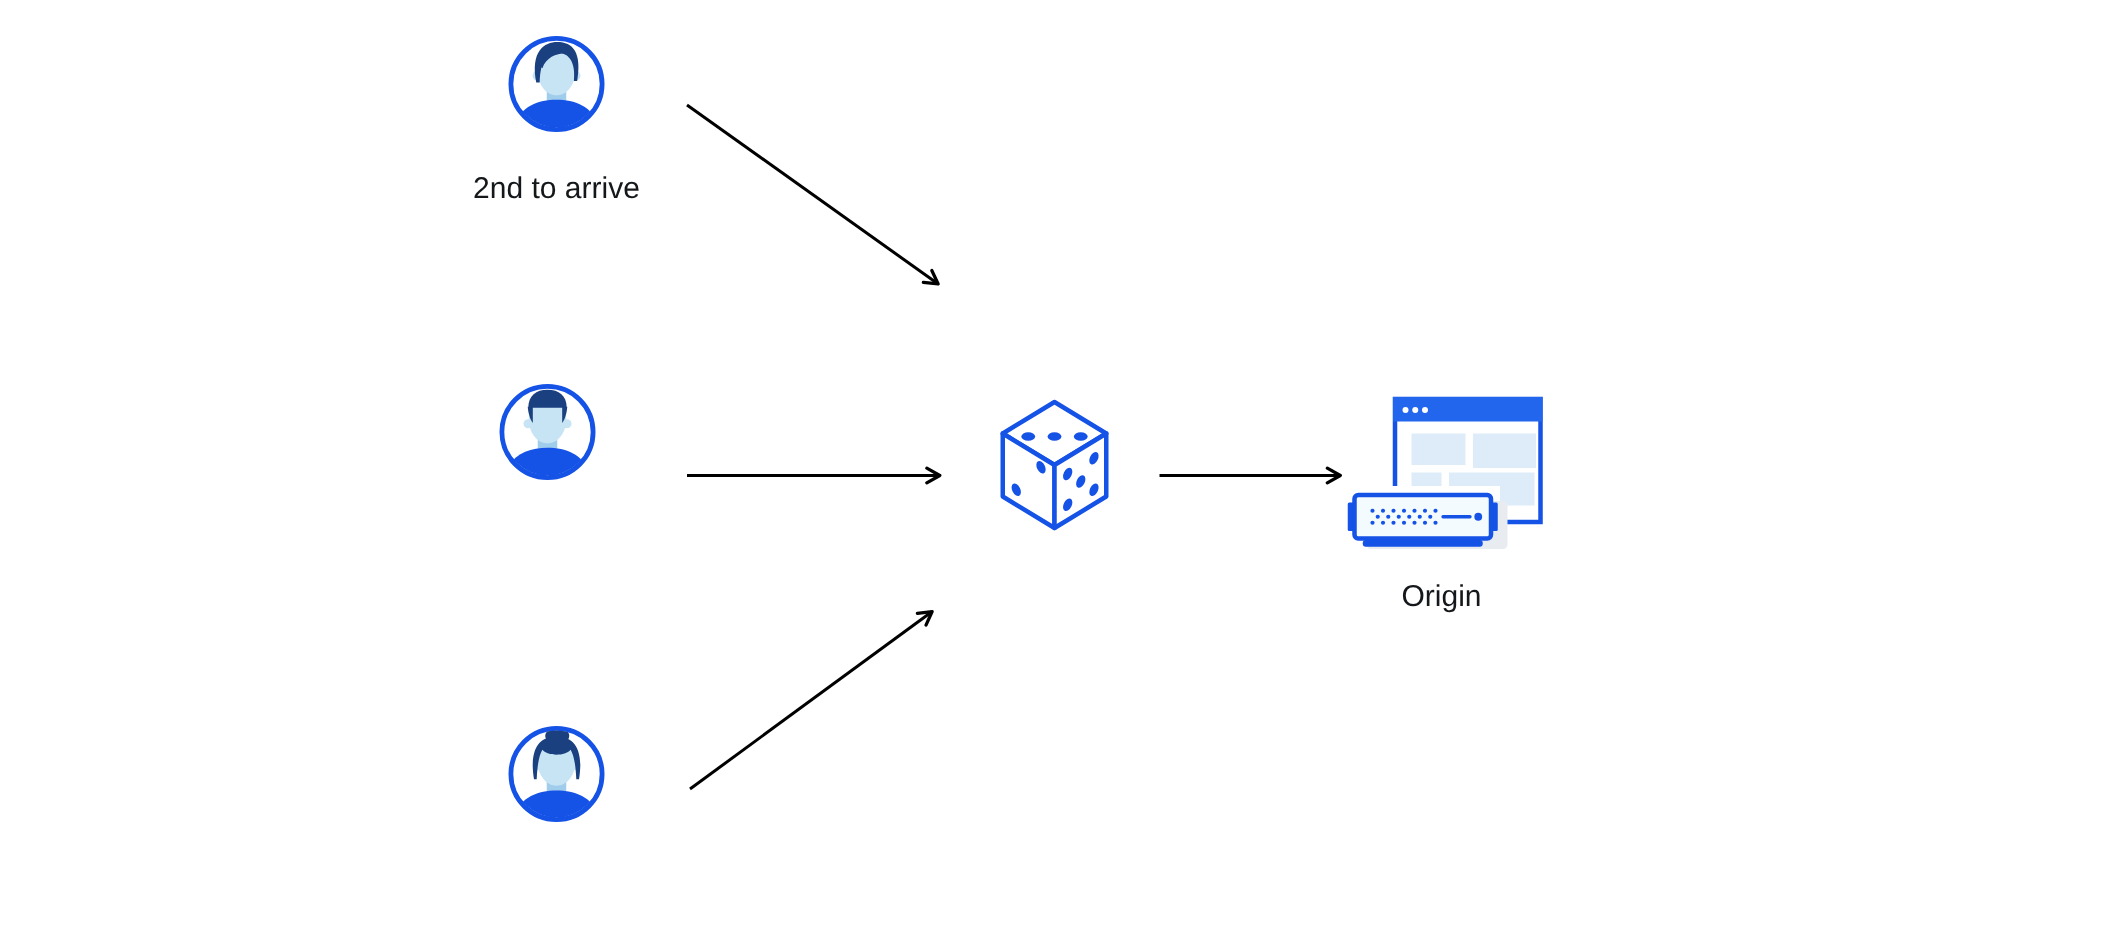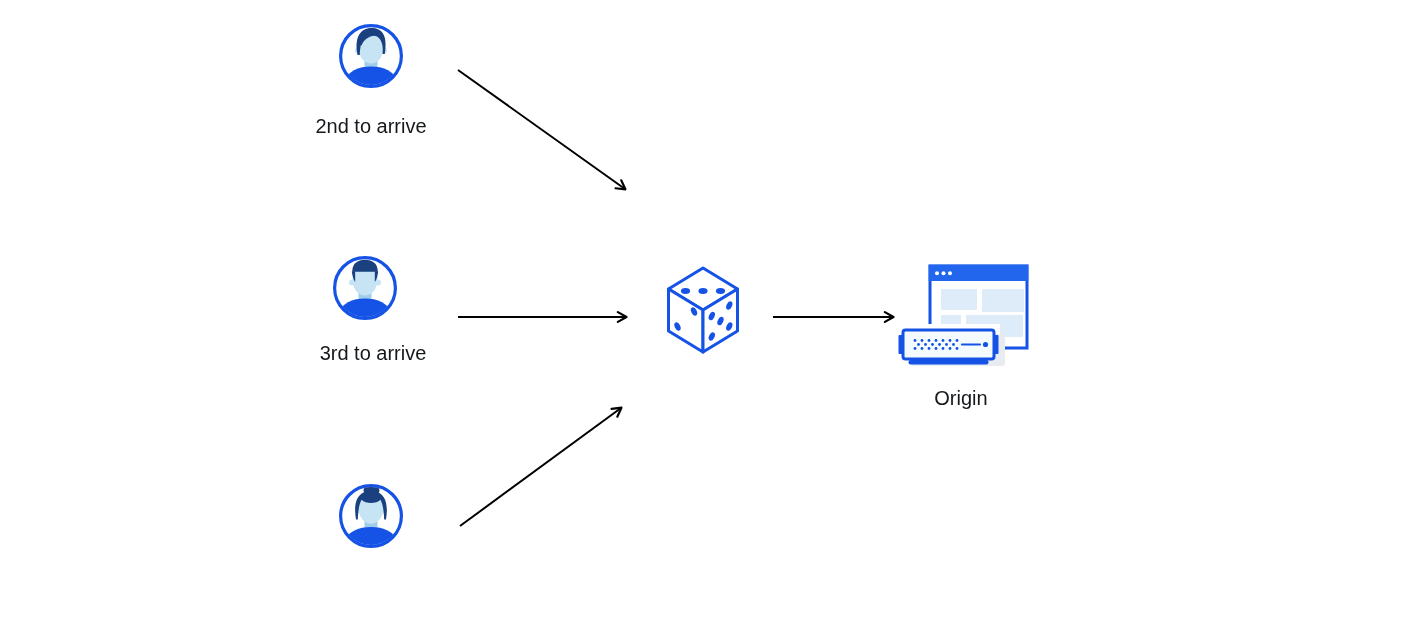--- a/index.html
+++ b/index.html
@@ -69,21 +69,20 @@
         <path class="fill-p" d="M2,68 C6,49 19,43.5 33,43.5 C47,43.5 60,49 64,68 Z"></path>
         <circle class="fill-skin" cx="20" cy="27.5" r="3"></circle>
         <circle class="fill-skin" cx="46" cy="27.5" r="3"></circle>
         <path class="fill-skin" d="M33,9.5 C41.5,9.5 45.5,16 45.5,24.5 C45.5,33.5 40,40.5 33,40.5 C26,40.5 20.5,33.5 20.5,24.5 C20.5,16 24.5,9.5 33,9.5 Z"></path>
         <path class="fill-hair" d="M20.2,16.8 C20.2,8.6 25.4,4.8 33,4.8 C40.6,4.8 45.8,8.6 45.8,16.8 Z"></path>
         <path class="fill-hair" d="M19.8,16.2 L23.2,16.2 L23.2,27 C21.3,24.6 20.2,20.4 19.8,16.2 Z"></path>
         <path class="fill-hair" d="M46.2,16.2 L42.8,16.2 L42.8,27 C44.7,24.6 45.8,20.4 46.2,16.2 Z"></path>
       </g>
     </svg>
   </div>
-  <div class="label" style="left:243px; top:341px;">3rd to arrive</div>
 
   <div class="abs" style="left:338px; top:483px;">
     <svg width="66" height="66" viewBox="0 0 66 66">
       <defs>
           <clipPath id="clipC">
             <circle cx="33" cy="33" r="29"></circle>
           </clipPath>
         </defs>
       <circle class="ring" cx="33" cy="33" r="30.4"></circle>
       <g clip-path="url(#clipC)">

